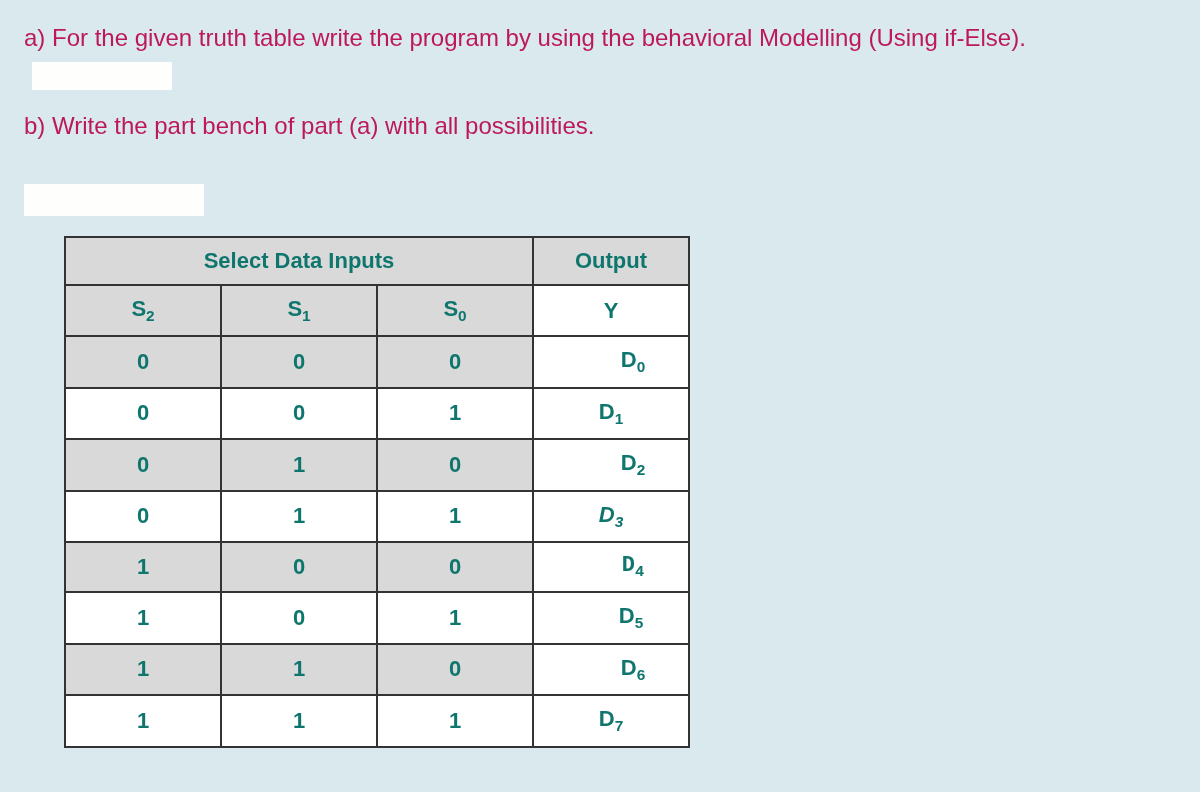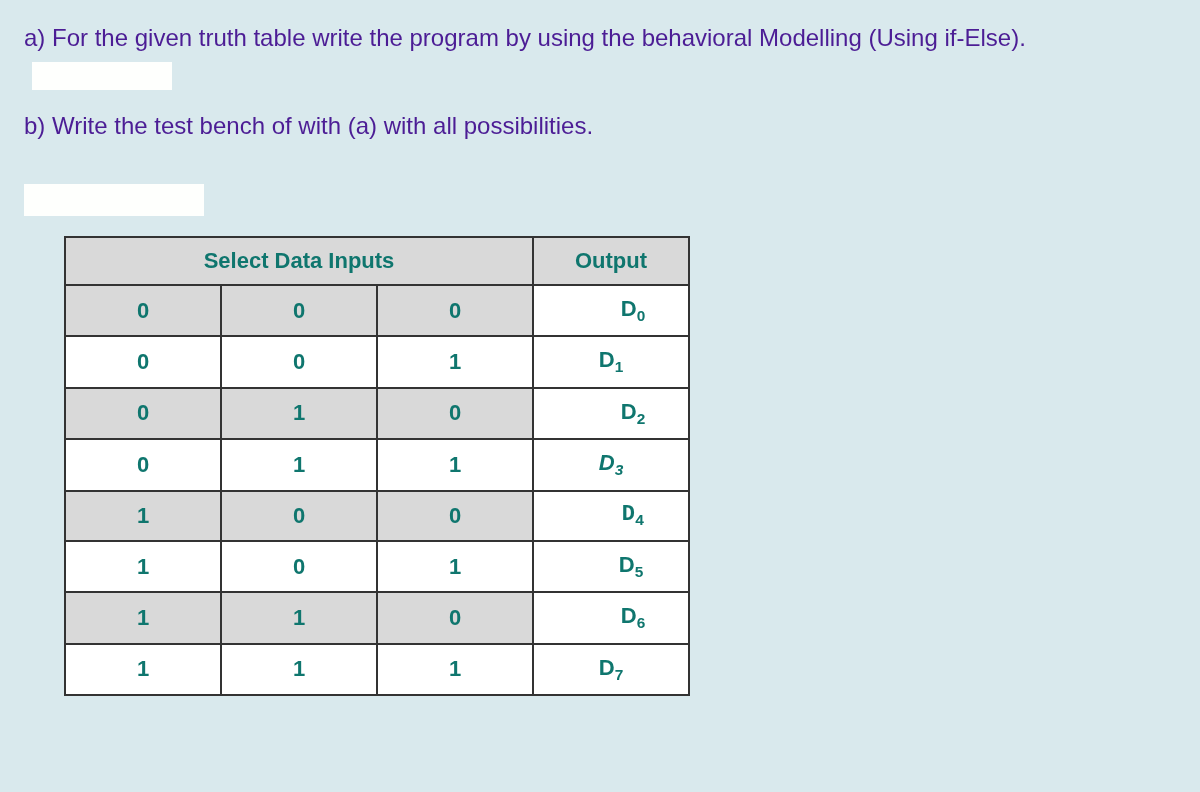--- a/index.html
+++ b/index.html
@@ -9,21 +9,21 @@
     }
     body {
       background-color: #d9e9ed;
       font-family: Arial, sans-serif;
       padding: 20px 24px;
       width: 1200px;
       height: 792px;
     }
     .question-text {
       font-size: 24px;
-      color: #4c1d95;
+      color: #be185d;
       line-height: 1.5;
       margin-bottom: 8px;
     }
     .question-a {
       margin-bottom: 4px;
     }
     .question-b {
       margin-top: 16px;
       margin-bottom: 40px;
     }
@@ -88,30 +88,42 @@
   </style>
 </head>
 <body>
 
 <div class="question-text question-a">
   <span>a) For the given truth table write the program by using the behavioral Modelling (Using if-Else).</span>
   <span class="white-patch-1"></span>
 </div>
 
 <div class="question-text question-b">
-  <span>b) Write the test bench of  with (a) with all possibilities.</span>
+  <span>b) Write the part bench of  part (a) with all possibilities.</span>
 </div>
 <div class="white-patch-2"></div>
 
 <div class="table-container">
   <table>
     <thead>
       <tr>
         <th colspan="3" class="header-select">Select Data Inputs</th>
         <th class="header-output">Output</th>
+      </tr>
+      <tr>
+        <th class="col-s2">
+          <span>S</span><sub>2</sub>
+        </th>
+        <th class="col-s1">
+          <span>S</span><sub>1</sub>
+        </th>
+        <th class="col-s0">
+          <span>S</span><sub>0</sub>
+        </th>
+        <th class="col-y">Y</th>
       </tr>
     </thead>
     <tbody id="table-body">
     <tr class="shaded">
           <td class="col-s2" style="background-color: rgb(217, 217, 217);">0</td>
           <td class="col-s1" style="background-color: rgb(217, 217, 217);">0</td>
           <td class="col-s0" style="background-color: rgb(217, 217, 217);">0</td>
           <td class="col-y" style="background-color: rgb(255, 255, 255);"><span>D</span><sub>0</sub></td>
         </tr>
         <tr>

